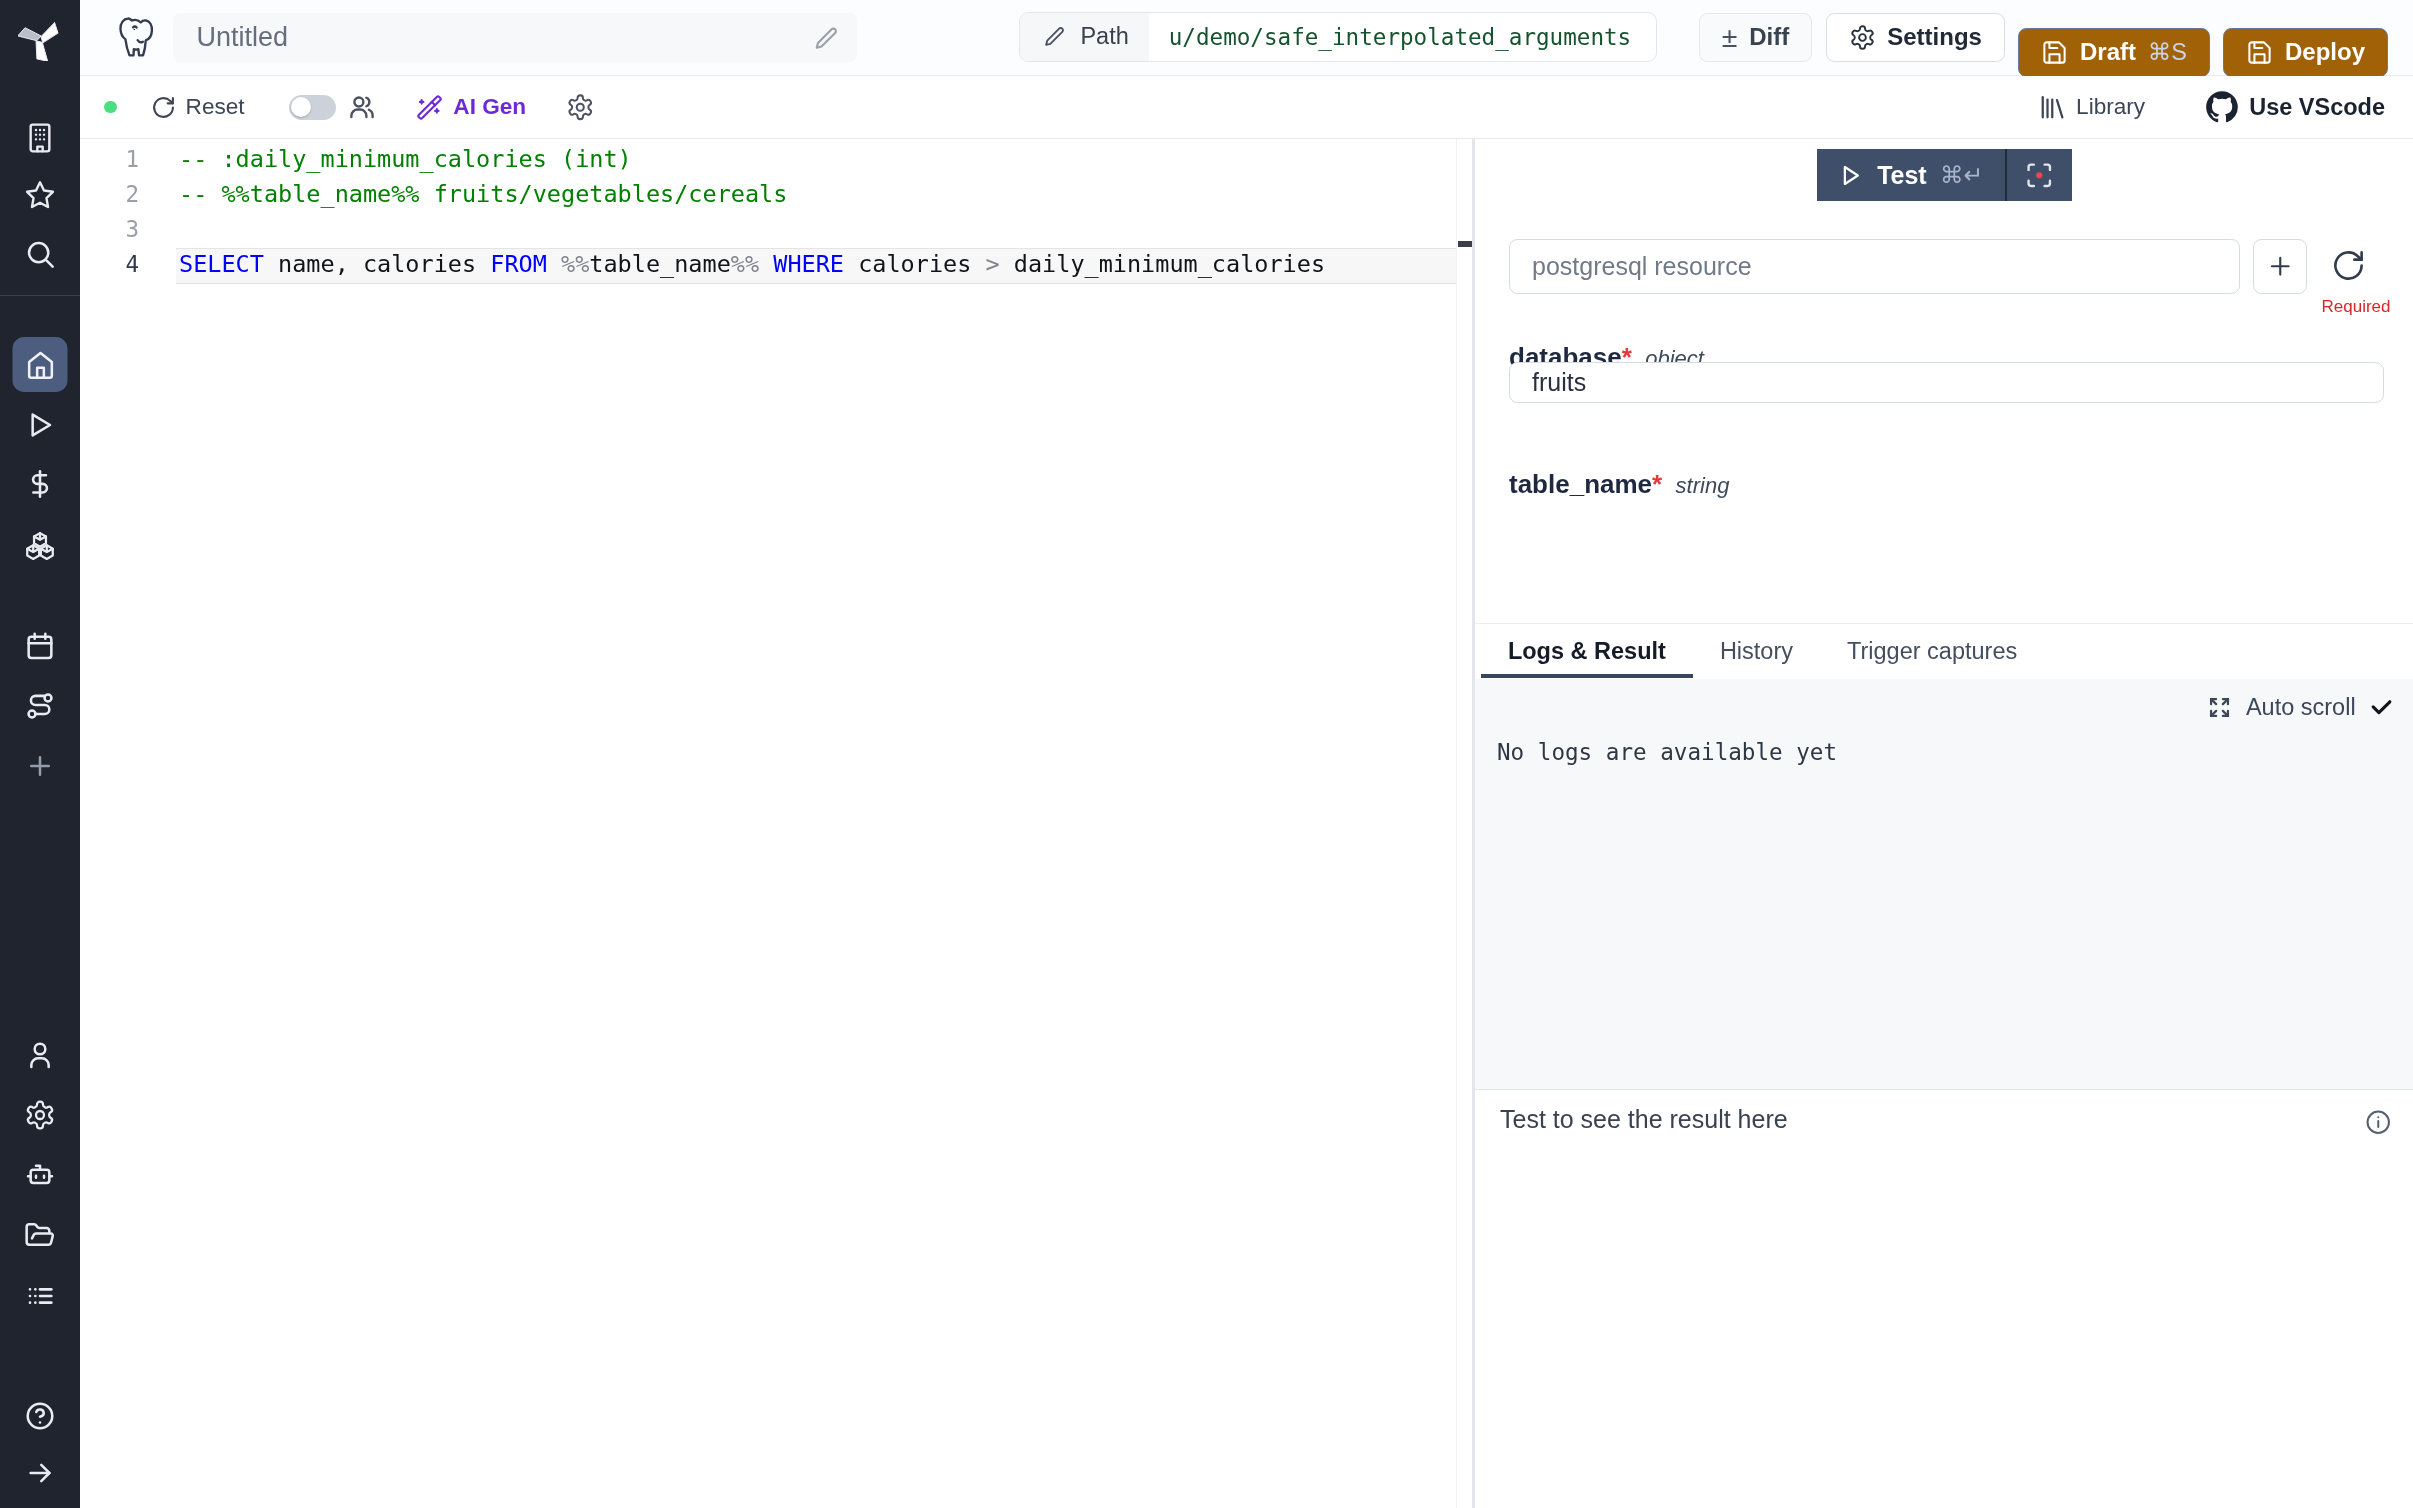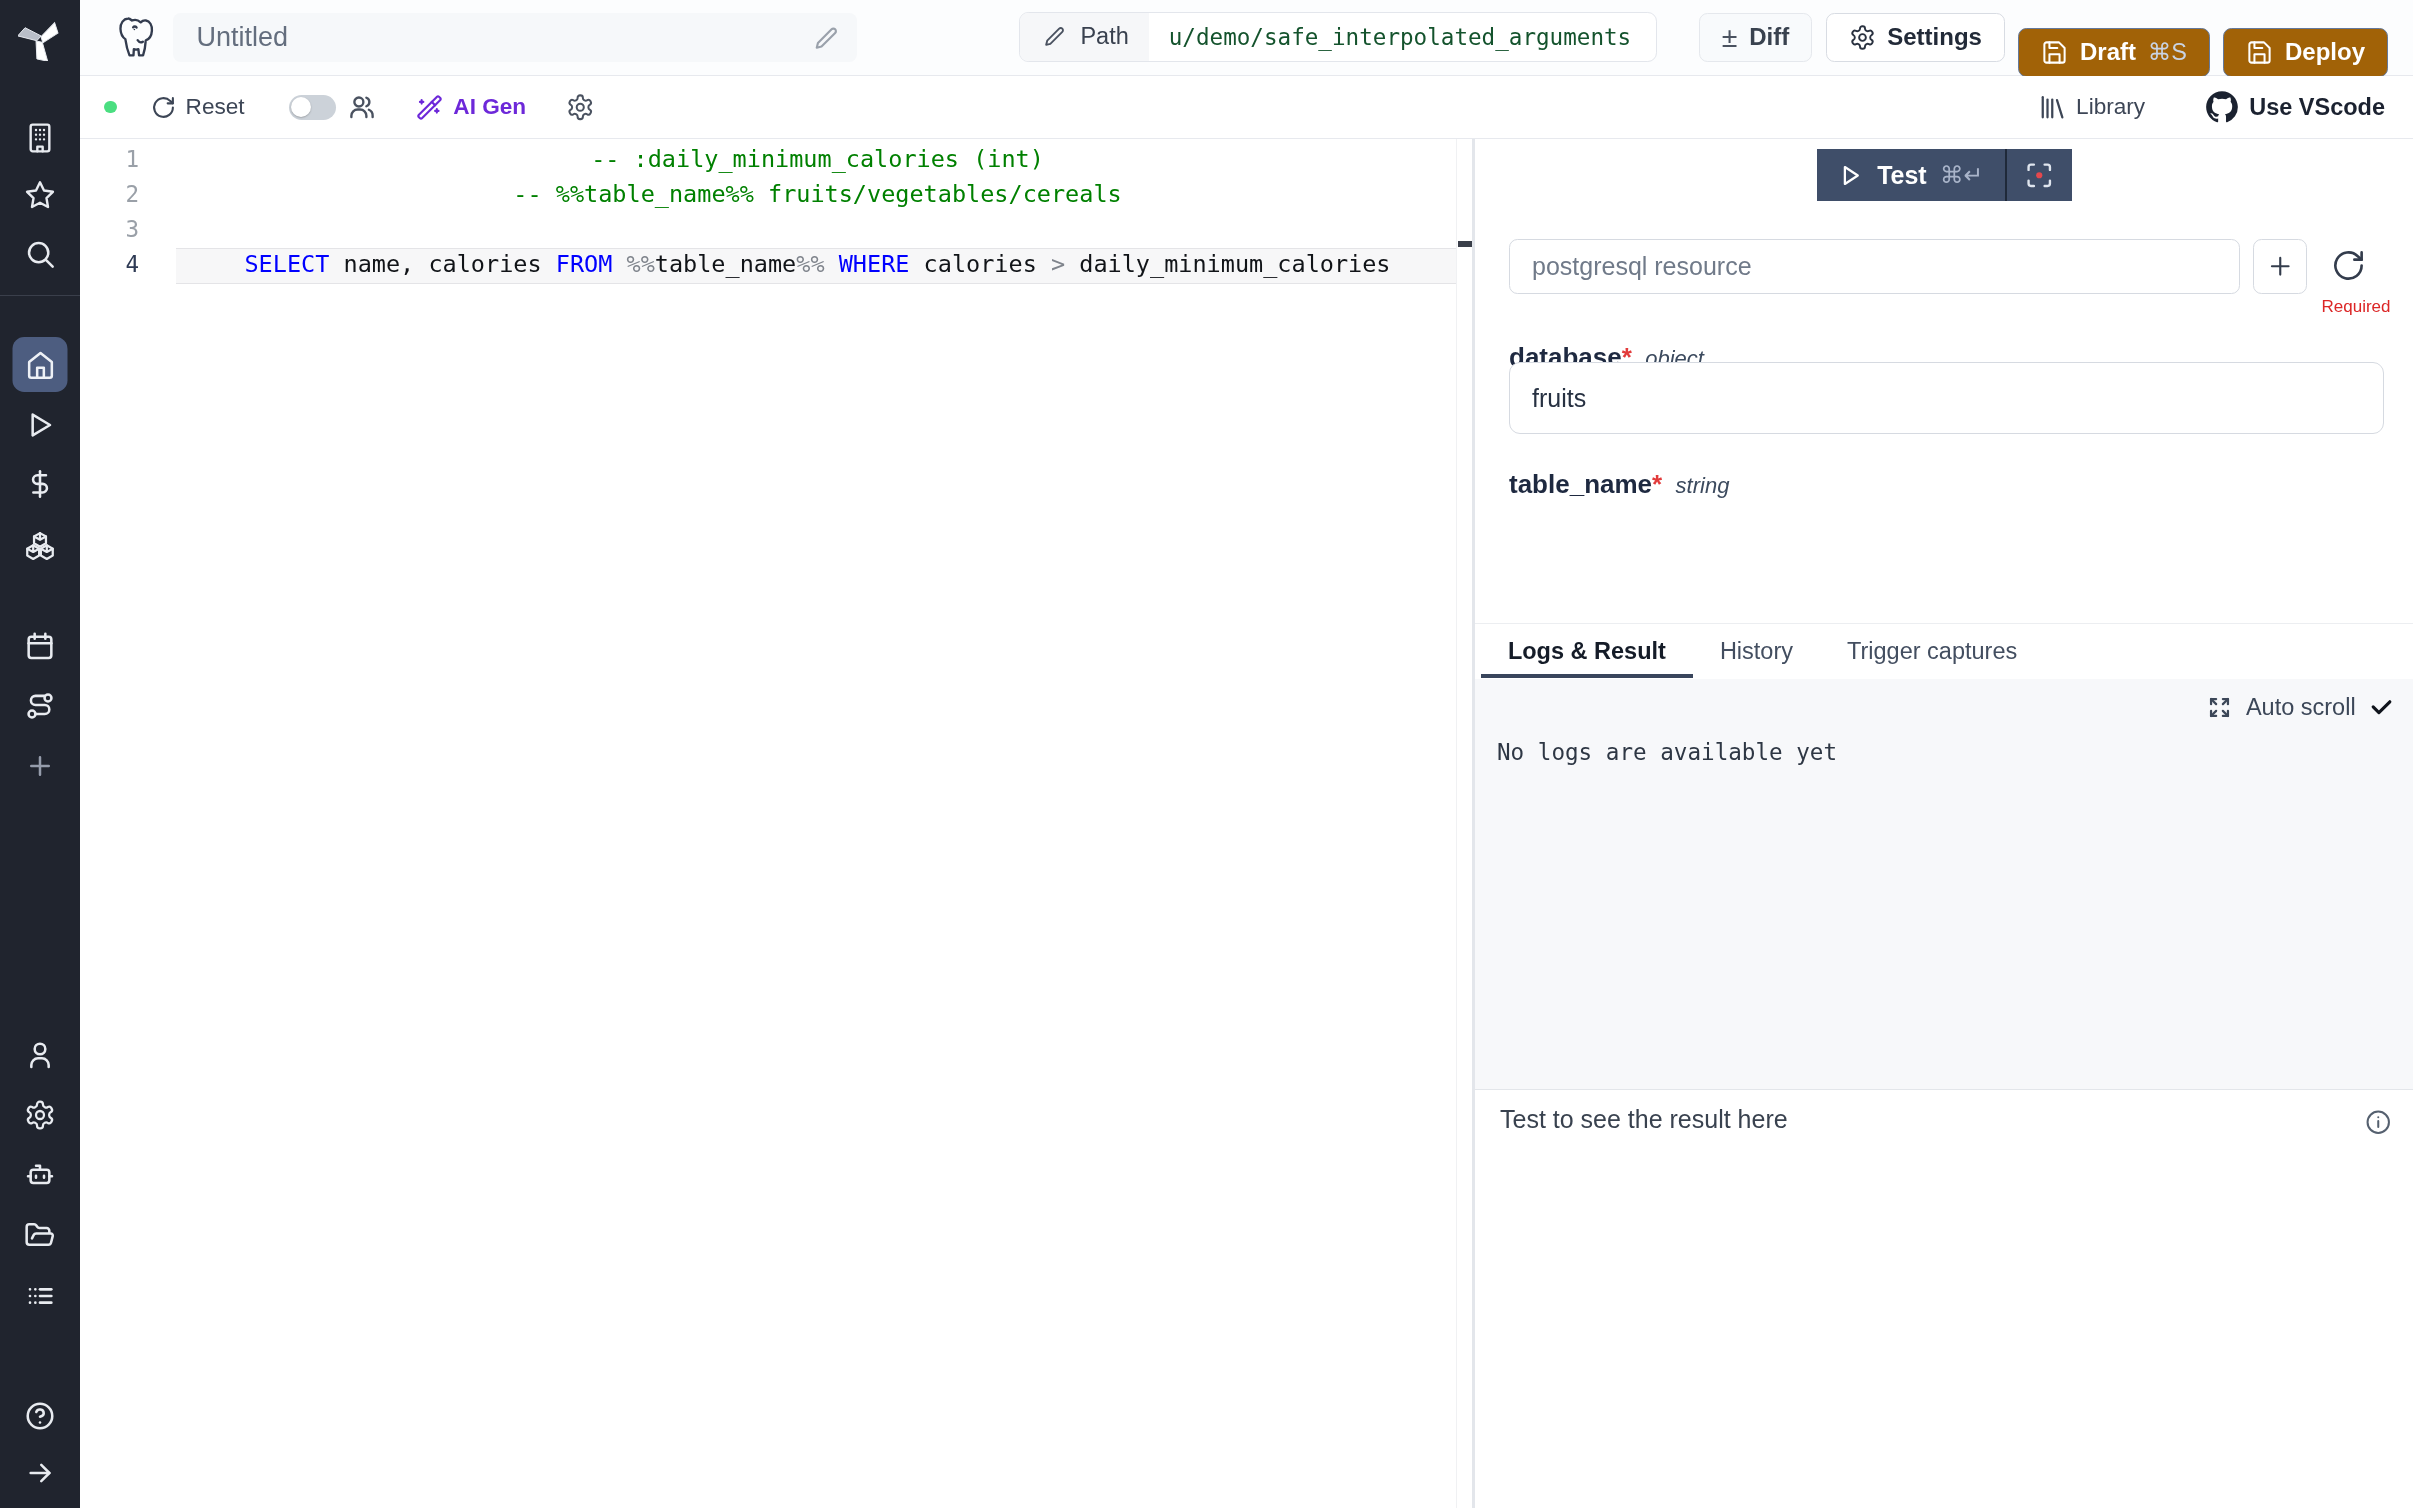--- a/index.html
+++ b/index.html
@@ -50,21 +50,21 @@
     background:#fff; box-shadow:0 0.8px 1.7px rgba(0,0,0,.25); }
   .ai-gen { color:#6d28d9; font-weight:600; }
   .vscode { font-weight:700; color:#1b2230; font-size:23.5px; }
 
   
   #editor { position:absolute; left:80px; top:139px; width:1393px; height:1369px; background:#fff; }
   #gutter { position:absolute; left:0; top:3.4px; width:91px; }
   .ln { height:35px; line-height:35px; text-align:right; padding-right:32px;
     font-family:"DejaVu Sans Mono", monospace; font-size:22.6px; color:#9aa0a8; }
   .ln.active { color:#2e3a54; }
-  #code { position:absolute; left:99px; top:3.4px; right:17px;text-align:center; }
+  #code { position:absolute; left:99px; top:3.4px; right:17px; }
   .code-row { height:35px; line-height:35px; white-space:pre;
     font-family:"DejaVu Sans Mono", monospace; font-size:23.5px; }
   .current-line-box { position:absolute; left:96px; top:109px; width:1280px; height:36px;
     background:#f7f7f8; border-top:1.7px solid #e4e4e7; border-bottom:1.7px solid #e4e4e7; }
   #code .code-row { position:relative; z-index:2; }
   .ruler-line { position:absolute; left:1376px; top:0; height:1369px; border-left:0.8px solid #f0f1f3; }
   .ruler-cursor { position:absolute; left:1378px; top:102px; width:22px; height:5.9px; background:#3a3f4a; }
 
   
   #vsplit { position:absolute; left:1472px; top:139px; width:2.5px; height:1369px; background:#e3e6eb; }
@@ -86,21 +86,21 @@
   .field-type { font-size:22px; font-style:italic; color:#3c4a5e; }
   .input { border:0.8px solid #d6dae1; border-radius:8.4px; background:#fff; display:flex; align-items:center;
     padding:0 22px; font-size:25px; }
   .placeholder { color:#707a89; }
   .value { color:#273142; }
   .db-input { position:absolute; left:34px; top:100px; width:731px; height:55px; }
   .plus-btn { position:absolute; left:778px; top:100px; width:54px; height:55px; border:0.8px solid #d6dae1;
     border-radius:8.4px; background:#fff; display:flex; align-items:center; justify-content:center; }
   .refresh-btn { position:absolute; left:856px; top:109px; }
   .required-msg { position:absolute; right:23.5px; top:158px; font-size:17px; color:#dc2626; }
-  .tn-input { position:absolute; left:34px; top:223px; width:875px; height:72px;border-radius:11px; }
+  .tn-input { position:absolute; left:34px; top:223px; width:875px; height:41px; }
 
   .tabs { position:absolute; left:0; top:484px; width:939px; height:55px; border-top:0.8px solid #eceef1;
     display:flex; align-items:stretch; padding-left:5.9px; background:#fff; }
   .tab { display:flex; align-items:center; padding:0 27px; font-size:23.5px; color:#434e60; position:relative; }
   .tab.active { color:#151c28; font-weight:600; }
   .tab.active::after { content:""; position:absolute; left:0; right:0; bottom:0; height:4.2px; background:#39455c; }
 
   .logs { position:absolute; left:0; top:540px; width:939px; height:411px; background:#f7f8fa; }
   .logs-header { position:absolute; top:15px; right:20px; display:flex; align-items:center; gap:13.4px;
     font-size:23.5px; color:#3c4758; }

